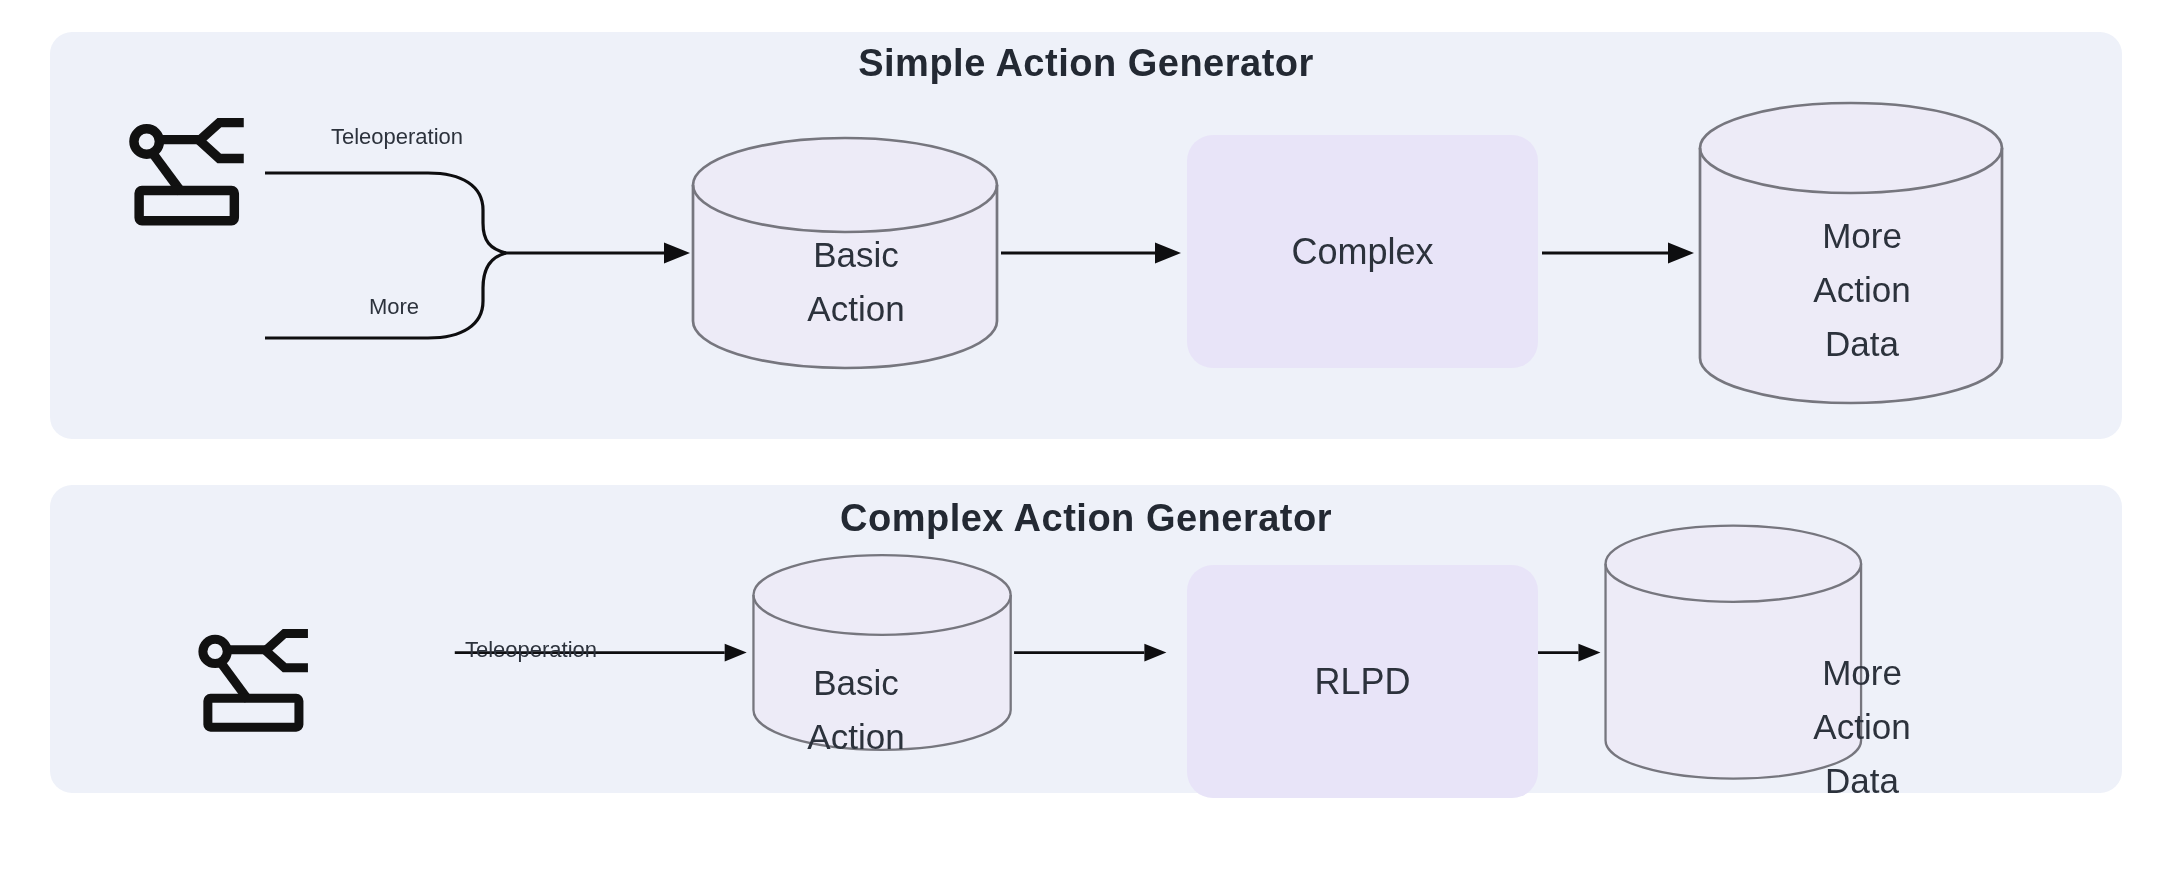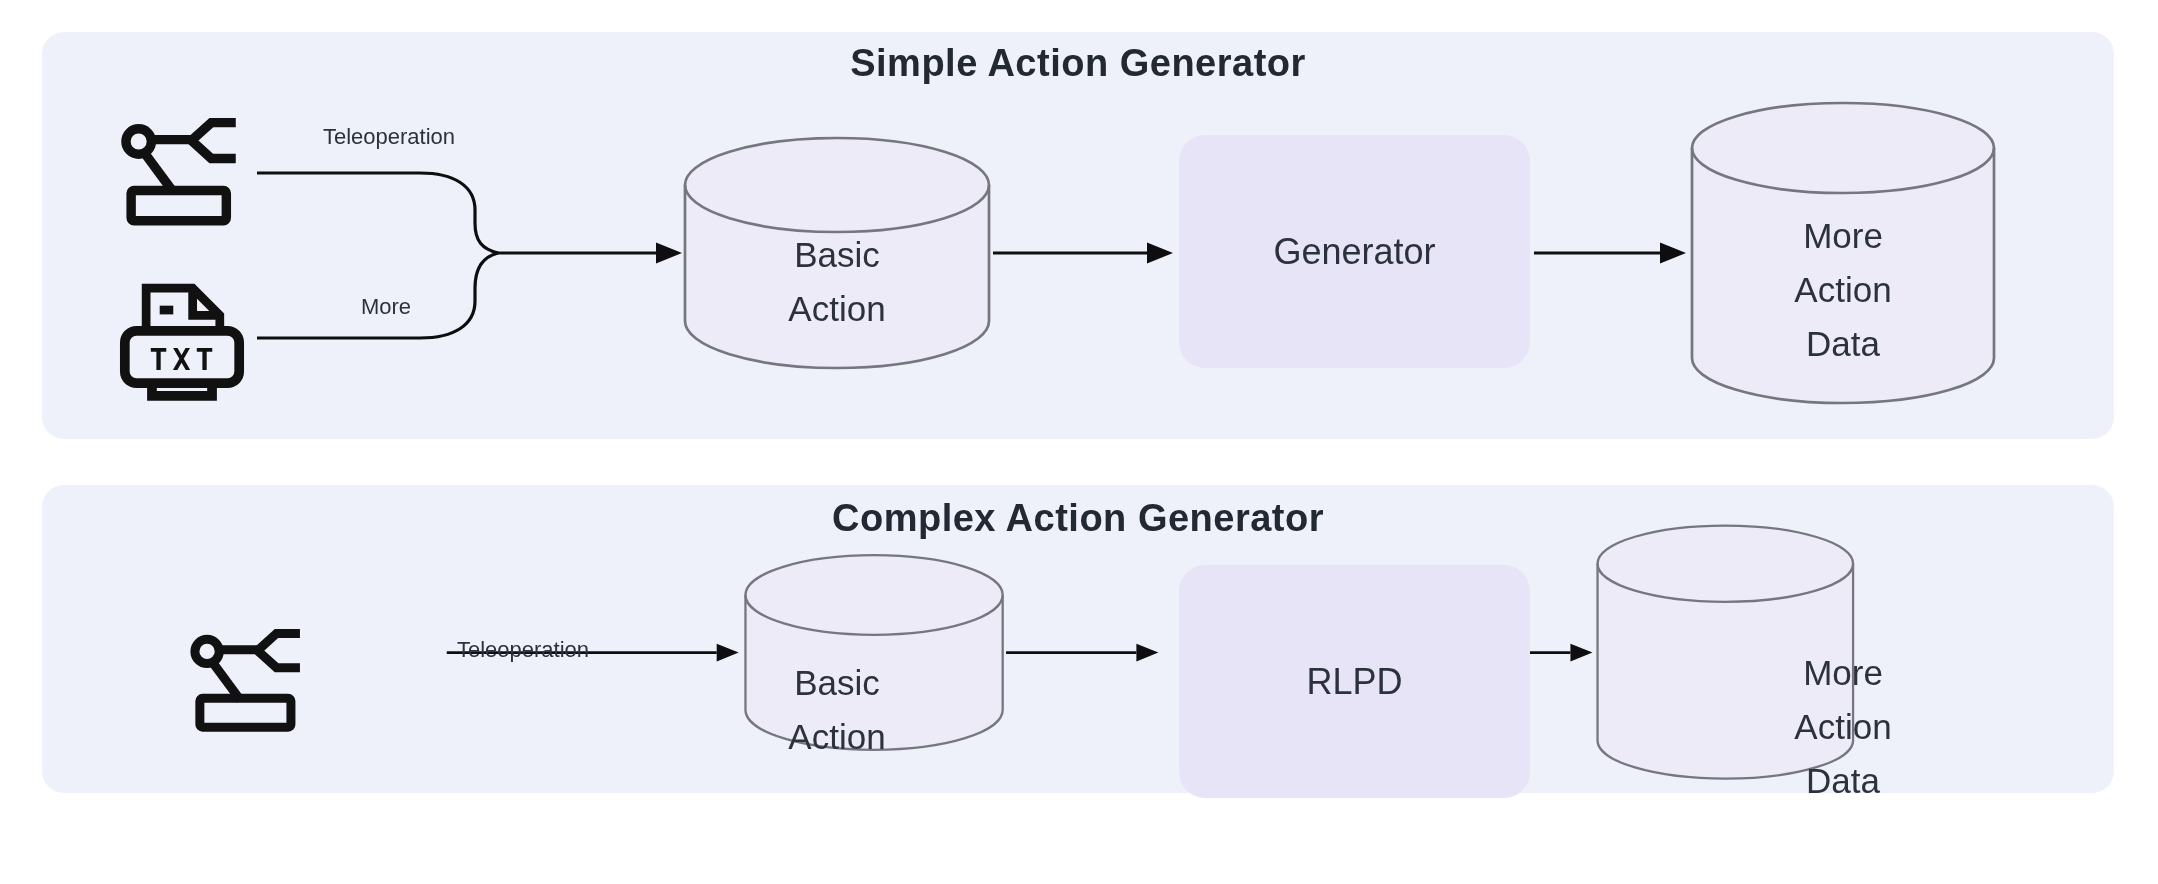--- a/index.html
+++ b/index.html
@@ -14,40 +14,41 @@
     --icon-color:#111111;
   }
   *{box-sizing:border-box;margin:0;padding:0}
   html,body{background:var(--page-bg)}
   .canvas{
     position:relative;width:2158px;height:884px;background:var(--page-bg);
     font-family:"Liberation Sans","DejaVu Sans",sans-serif;color:var(--text-primary);
     overflow:hidden;
   }
   .panel{
-    position:absolute;left:42px;width:2072px;background:var(--panel-bg);
+    position:absolute;left:50px;width:2072px;background:var(--panel-bg);
     border-radius:22px;
     text-decoration:underline;
   }
   .panel.simple{top:32px;height:407px}
   .panel.complex{top:485px;height:308px}
   .panel-title{
     position:absolute;left:0;top:10px;width:100%;text-align:center;
     font-size:38px;font-weight:bold;color:var(--title-color);letter-spacing:.5px;
   }
   .panel.complex .panel-title{top:12px}
   .connectors{position:absolute;left:0;top:0;width:100%;height:100%;display:block}
   .edge-path{fill:none;stroke:var(--line-color);stroke-width:3.2px}
   .arrowhead{fill:var(--line-color);stroke:none}
   .cyl-body{fill:var(--cylinder-fill);stroke:var(--cylinder-stroke);stroke-width:2.7px}
   .cyl-rim{fill:none;stroke:var(--cylinder-stroke);stroke-width:2.7px}
   .node-label{
     position:absolute;display:flex;align-items:center;justify-content:center;
     text-align:center;font-size:35px;line-height:1.55;color:var(--text-primary);
     white-space:pre-line;
+    margin-left:11px;
   }
   .process-box{
     position:absolute;width:351px;height:233px;border-radius:26px;
     background:var(--process-fill);display:flex;align-items:center;justify-content:center;
     font-size:36px;color:var(--text-primary);
   }
   .edge-label{
     position:absolute;transform:translate(-50%,-50%);font-size:22px;
     color:var(--text-primary);white-space:nowrap;
   }
@@ -92,35 +93,25 @@
       <svg viewBox="0 0 135 122">
         <circle class="ink" cx="21" cy="26" r="13.5" stroke-width="10"></circle>
         <path class="ink" d="M 34 24 H 78" stroke-width="10"></path>
         <path class="ink" d="M 124 6 H 98 L 77 25 L 98 44 H 124" stroke-width="10"></path>
         <path class="ink" d="M 27 38 L 58 80" stroke-width="10"></path>
         <rect class="ink" x="13" y="78" width="101" height="32" rx="3" stroke-width="10"></rect>
       </svg>
     </div>
     <div class="edge-label" style="left:347px;top:105px">Teleoperation</div>
 
-    <div class="icon-wrap" style="left:77px;top:246px;width:126px;height:129px">
-      <svg viewBox="0 0 130 128">
-        <path class="ink" d="M 28 52 V 8 H 76 L 104 36 V 52" stroke-width="9"></path>
-        <path class="ink" d="M 76 8 V 36 H 104" stroke-width="9"></path>
-        <rect x="42" y="26" width="14" height="9" fill="var(--icon-color)"></rect>
-        <rect class="ink" x="6" y="52" width="118" height="54" rx="12" stroke-width="10"></rect>
-        <text class="txt-text" x="67" y="92" text-anchor="middle">TXT</text>
-        <path class="ink" d="M 34 106 V 119 H 96 V 106" stroke-width="10"></path>
-      </svg>
-    </div>
     <div class="edge-label" style="left:344px;top:275px">More</div>
 
     <div class="node-label" style="left:643px;top:180px;width:304px;height:140px">Basic
 Action</div>
-    <div class="process-box" style="left:1137px;top:103px">Generator</div>
+    <div class="process-box" style="left:1137px;top:103px">Complex</div>
     <div class="node-label" style="left:1650px;top:177px;width:302px;height:162px">More
 Action
 Data</div>
   </section>
 
   <section class="panel complex">
     <div class="panel-title">Complex Action Generator</div>
 
     <svg class="connectors" viewBox="0 0 2072 364">
 

